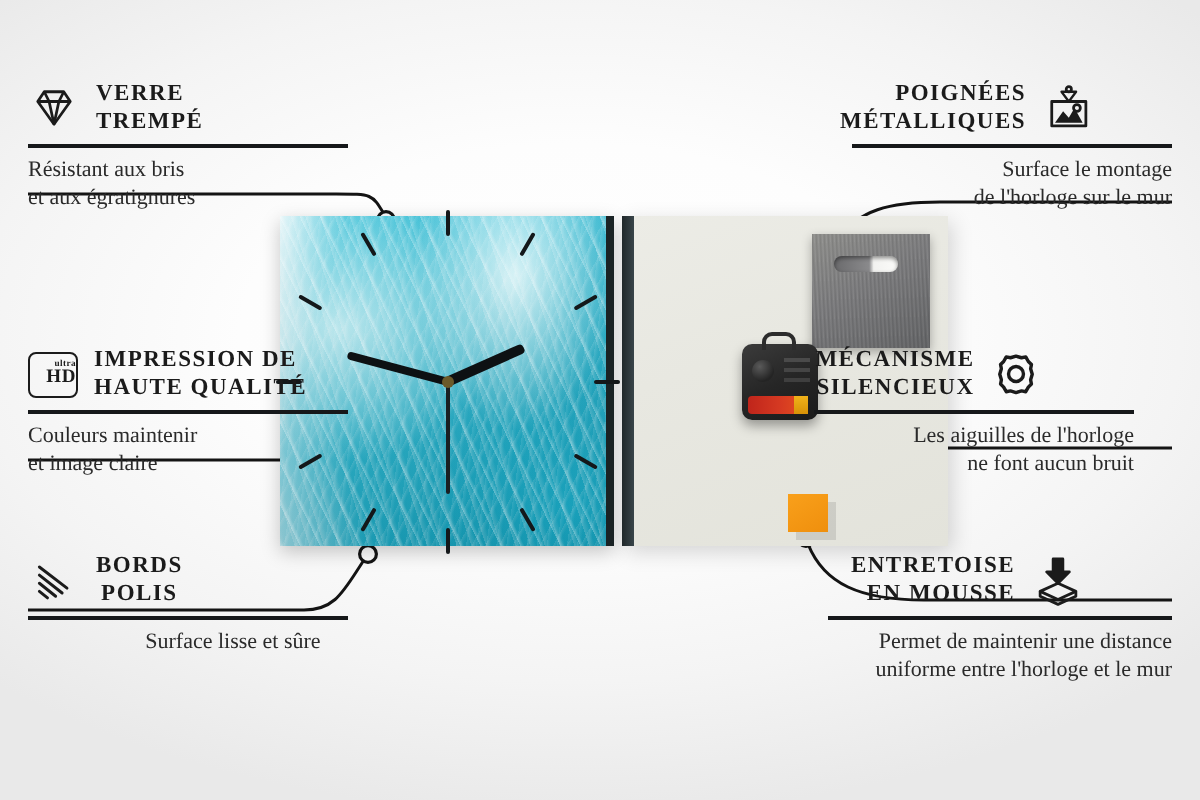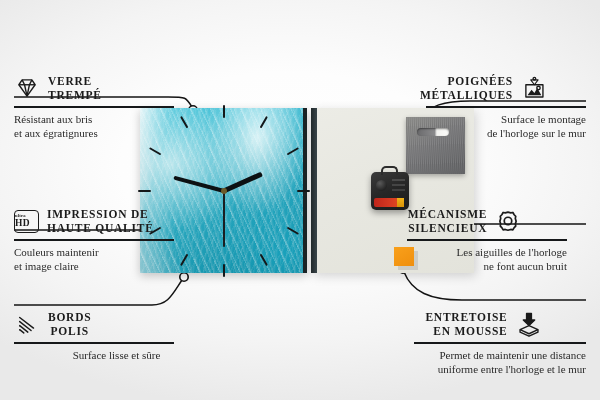--- a/index.html
+++ b/index.html
@@ -107,37 +107,37 @@
   .foam-spacer {
     left:394px; top:247px; width:20px; height:19px;
     background:linear-gradient(150deg,#f9a01b,#ef8f0d);
     box-shadow:4px 4px 0 rgba(0,0,0,.10);
   }
 
   
   .callout { position:absolute; width:205px; }
   .callout.left  { text-align:left; }
   .callout.right { text-align:right; }
-  .co-head { display:flex; align-items:center; gap:8px;margin-top:34px; }
+  .co-head { display:flex; align-items:center; gap:8px; }
   .callout.right .co-head { flex-direction:row-reverse;justify-content:center; }
   .co-title {
     font-family:"Liberation Serif", serif;
     font-weight:700; font-size:11.5px; line-height:1.22;
     letter-spacing:.75px; color:#1b1b1b; text-transform:uppercase;
   }
   .co-rule { height:1.6px; background:#16181a; margin:4px 0 4px; }
   .co-desc {
     font-family:"Liberation Serif", serif;
     font-size:11px; line-height:1.32; color:#2a2a2a;
   }
   .co-icon { flex:0 0 auto; width:26px; height:26px; display:block; }
 
   .ultrahd-box{
     width:25px; height:23px; border:1.8px solid #1b1b1b; border-radius:4px;
-    display:flex; flex-direction:column; align-items:flex-start; justify-content:center; line-height:1;
+    display:flex; flex-direction:column; align-items:flex-end; justify-content:center; line-height:1;
   }
   .ultrahd-box .u1{ font-size:4.6px; font-weight:700; letter-spacing:.2px; color:#1b1b1b; }
   .ultrahd-box .u2{ font-size:9.5px; font-weight:700; letter-spacing:.3px; color:#1b1b1b; margin-top:.5px; }
 </style>
 </head>
 <body>
 
 <div id="stage">
 
   <svg id="lines" viewBox="0 0 600 400">

